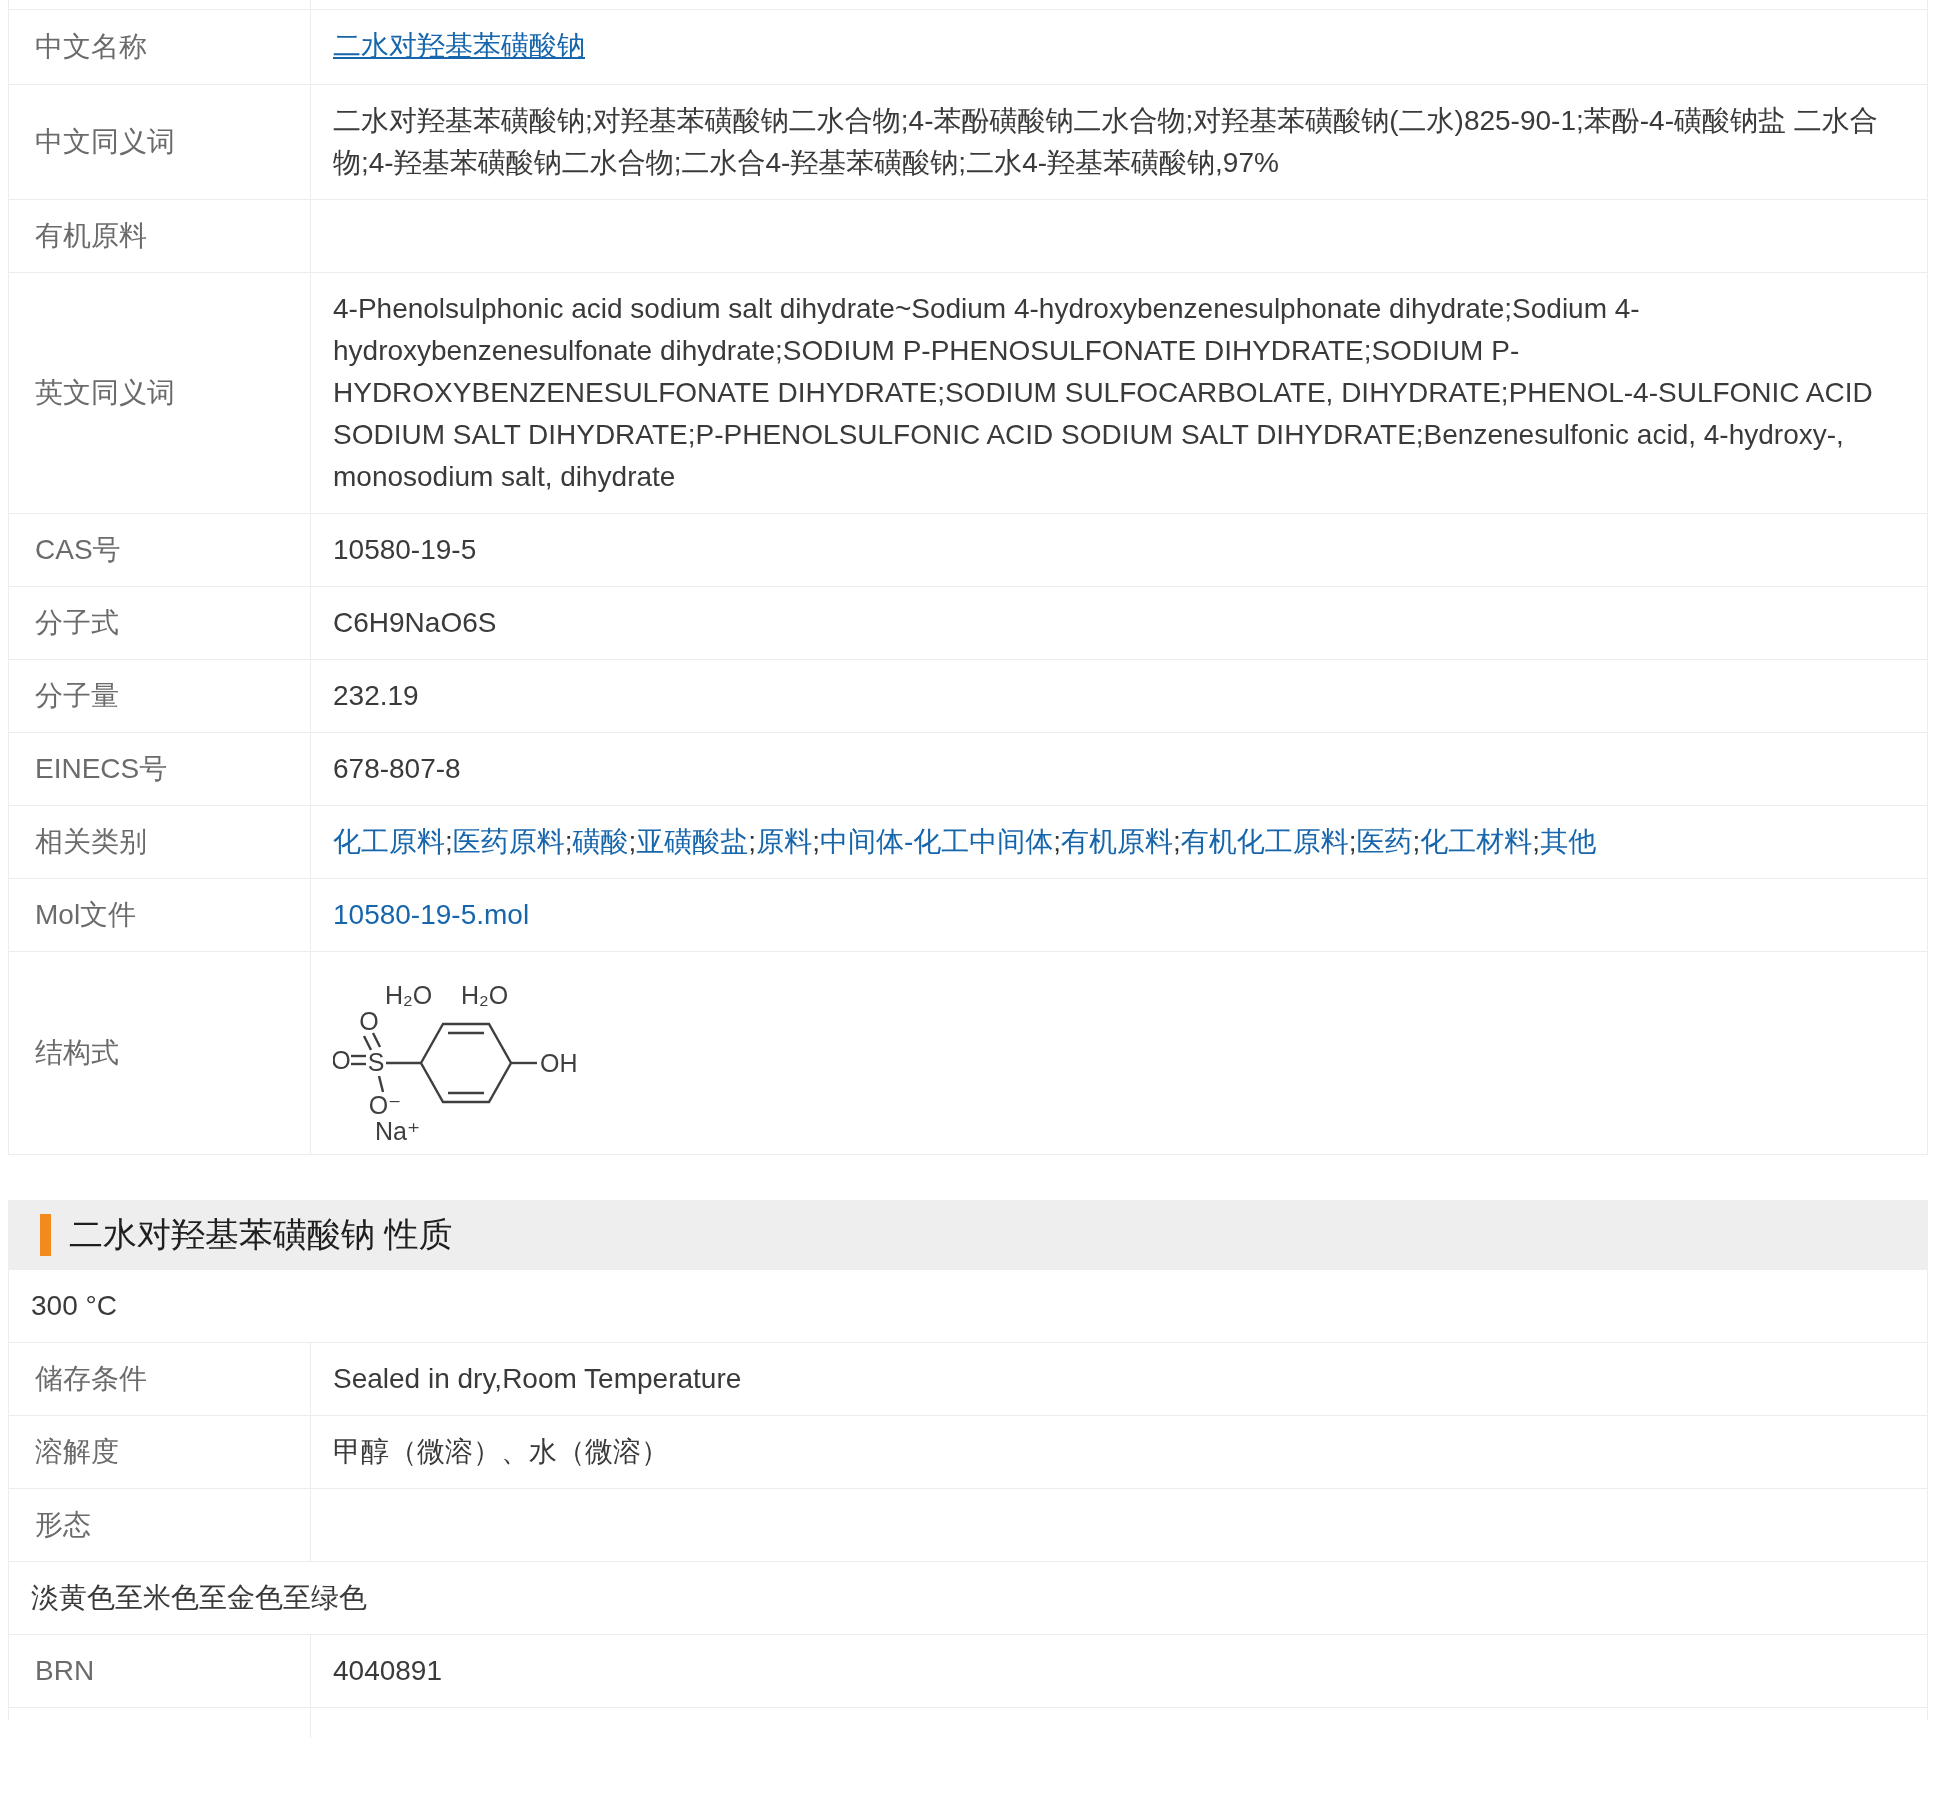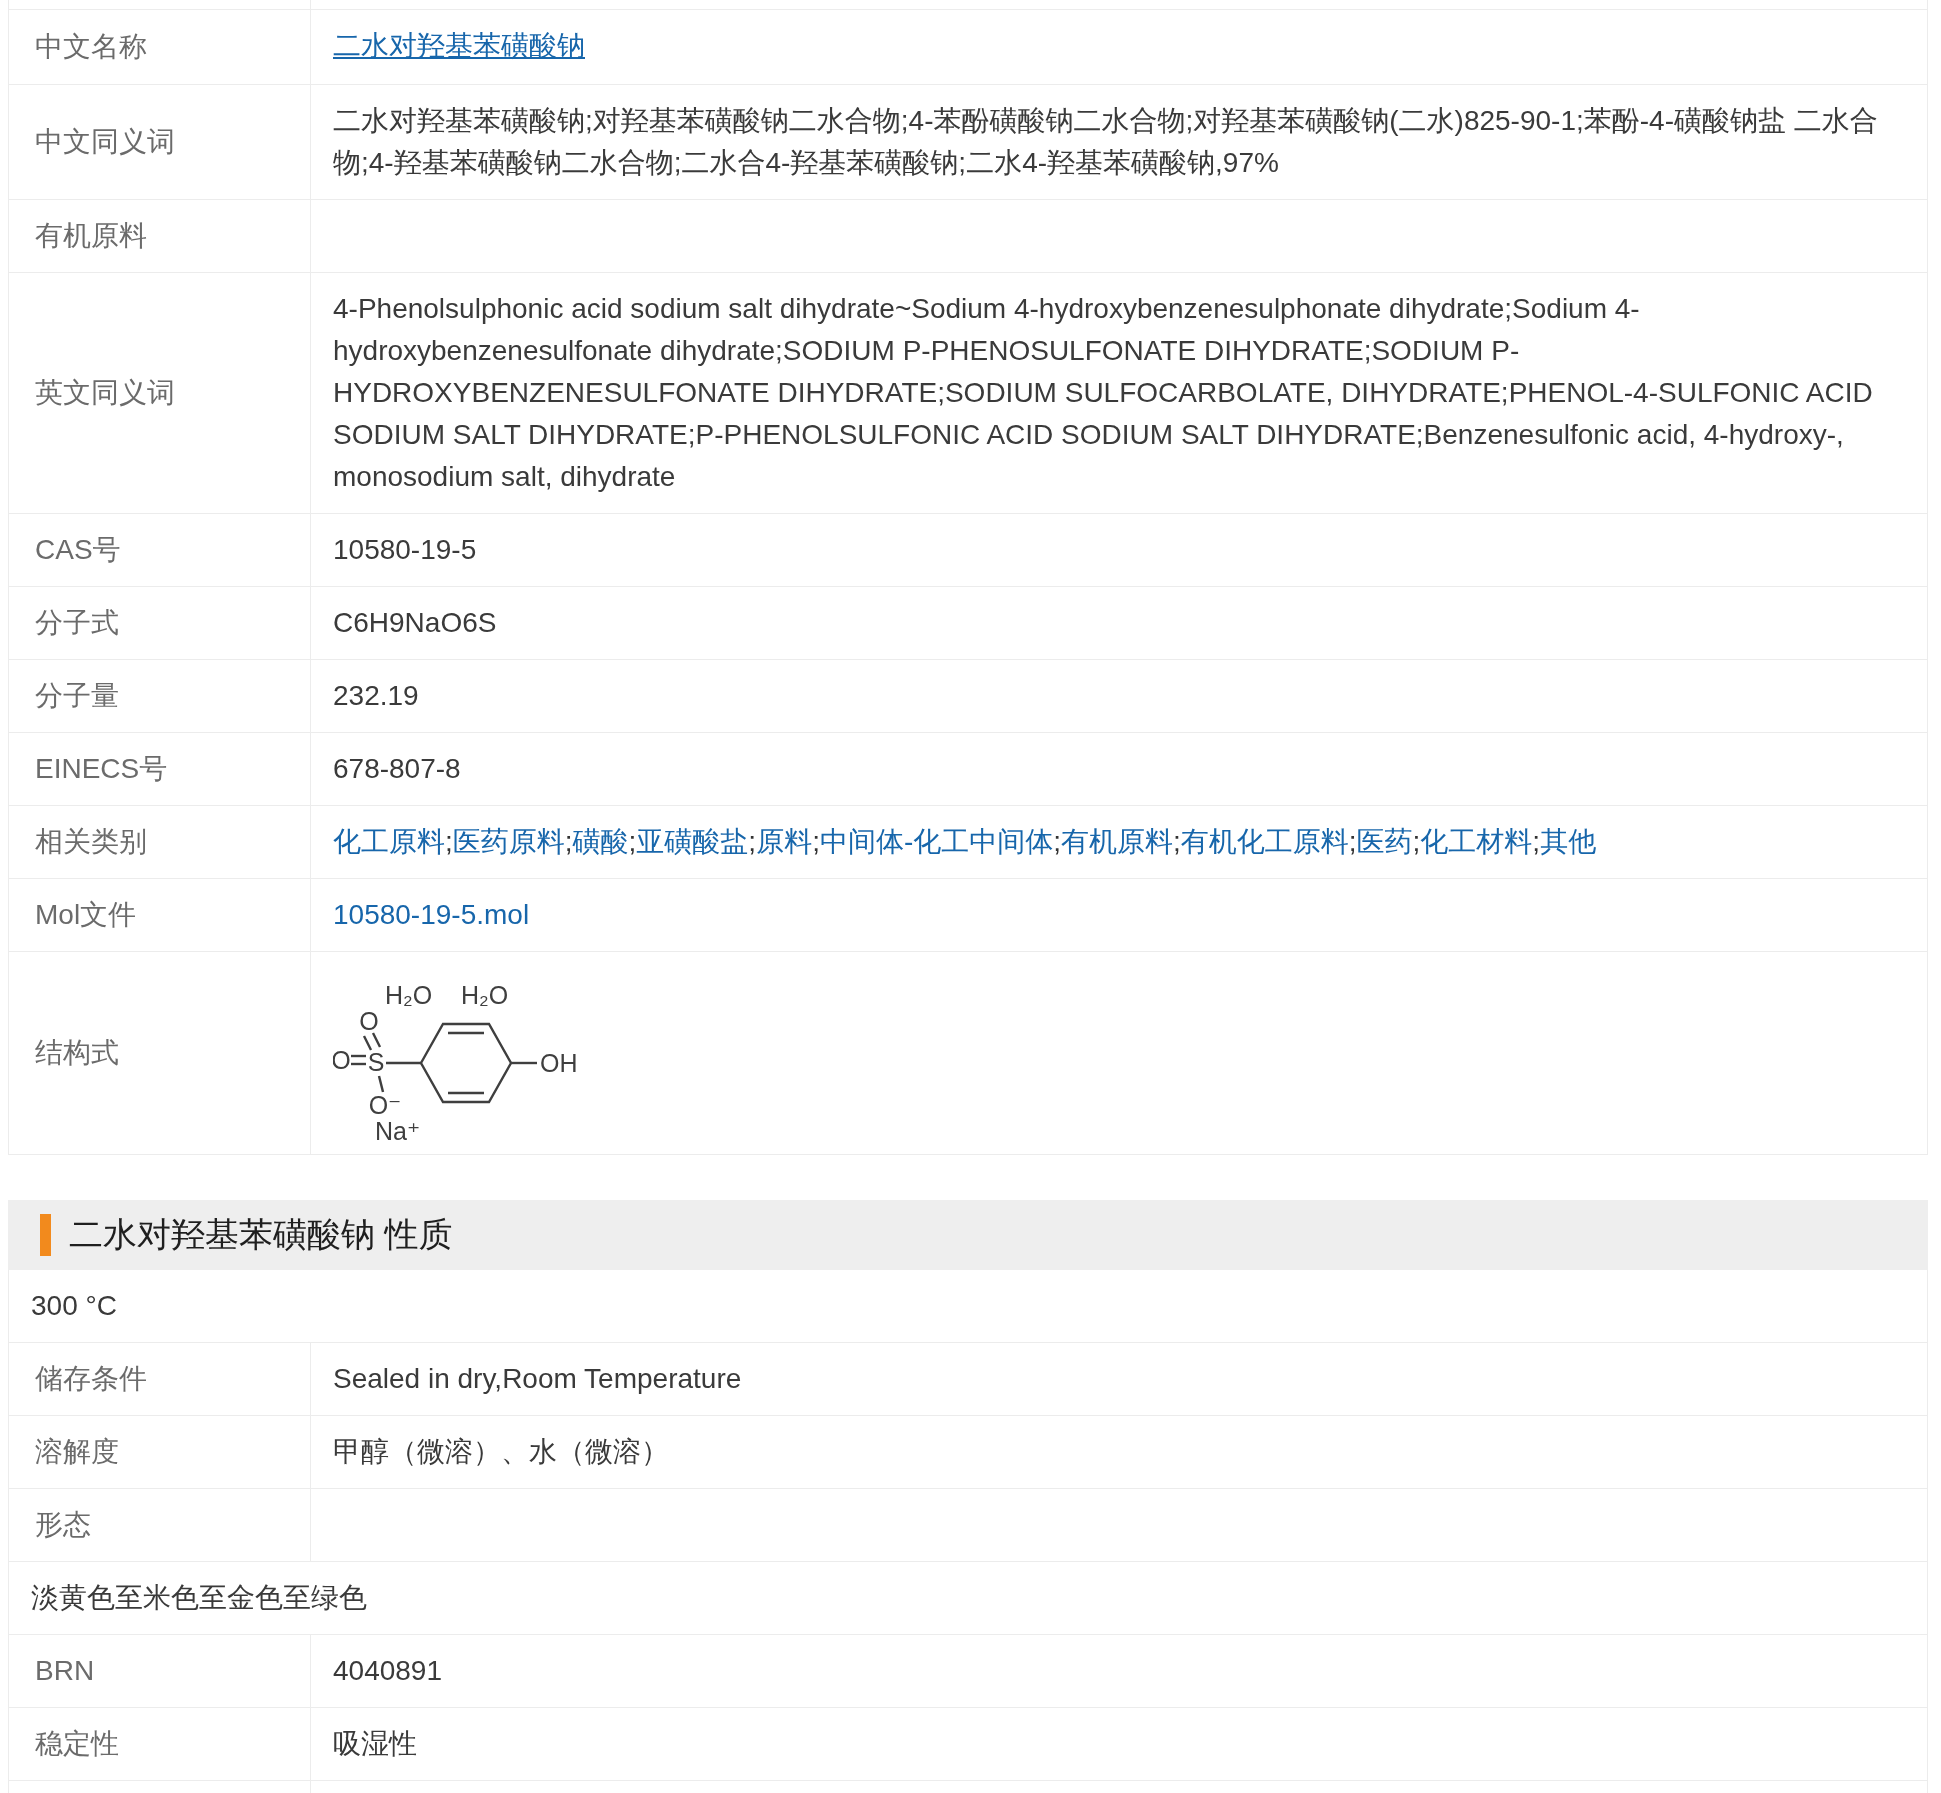--- a/index.html
+++ b/index.html
@@ -185,24 +185,20 @@
         <div class="row">
           <div class="cell label">形态</div>
         </div>
         <div class="row">
           <div class="cell value">淡黄色至米色至金色至绿色</div>
         </div>
         <div class="row">
           <div class="cell label">BRN</div>
           <div class="cell value">4040891</div>
         </div>
-        <div class="row">
-          <div class="cell label">稳定性</div>
-          <div class="cell value">吸湿性</div>
-        </div>
         <div class="row partial-bottom">
           <div class="cell label"></div>
           <div class="cell value"></div>
         </div>
       </div>
   </div>
 
 </div>
 
 </body></html>

